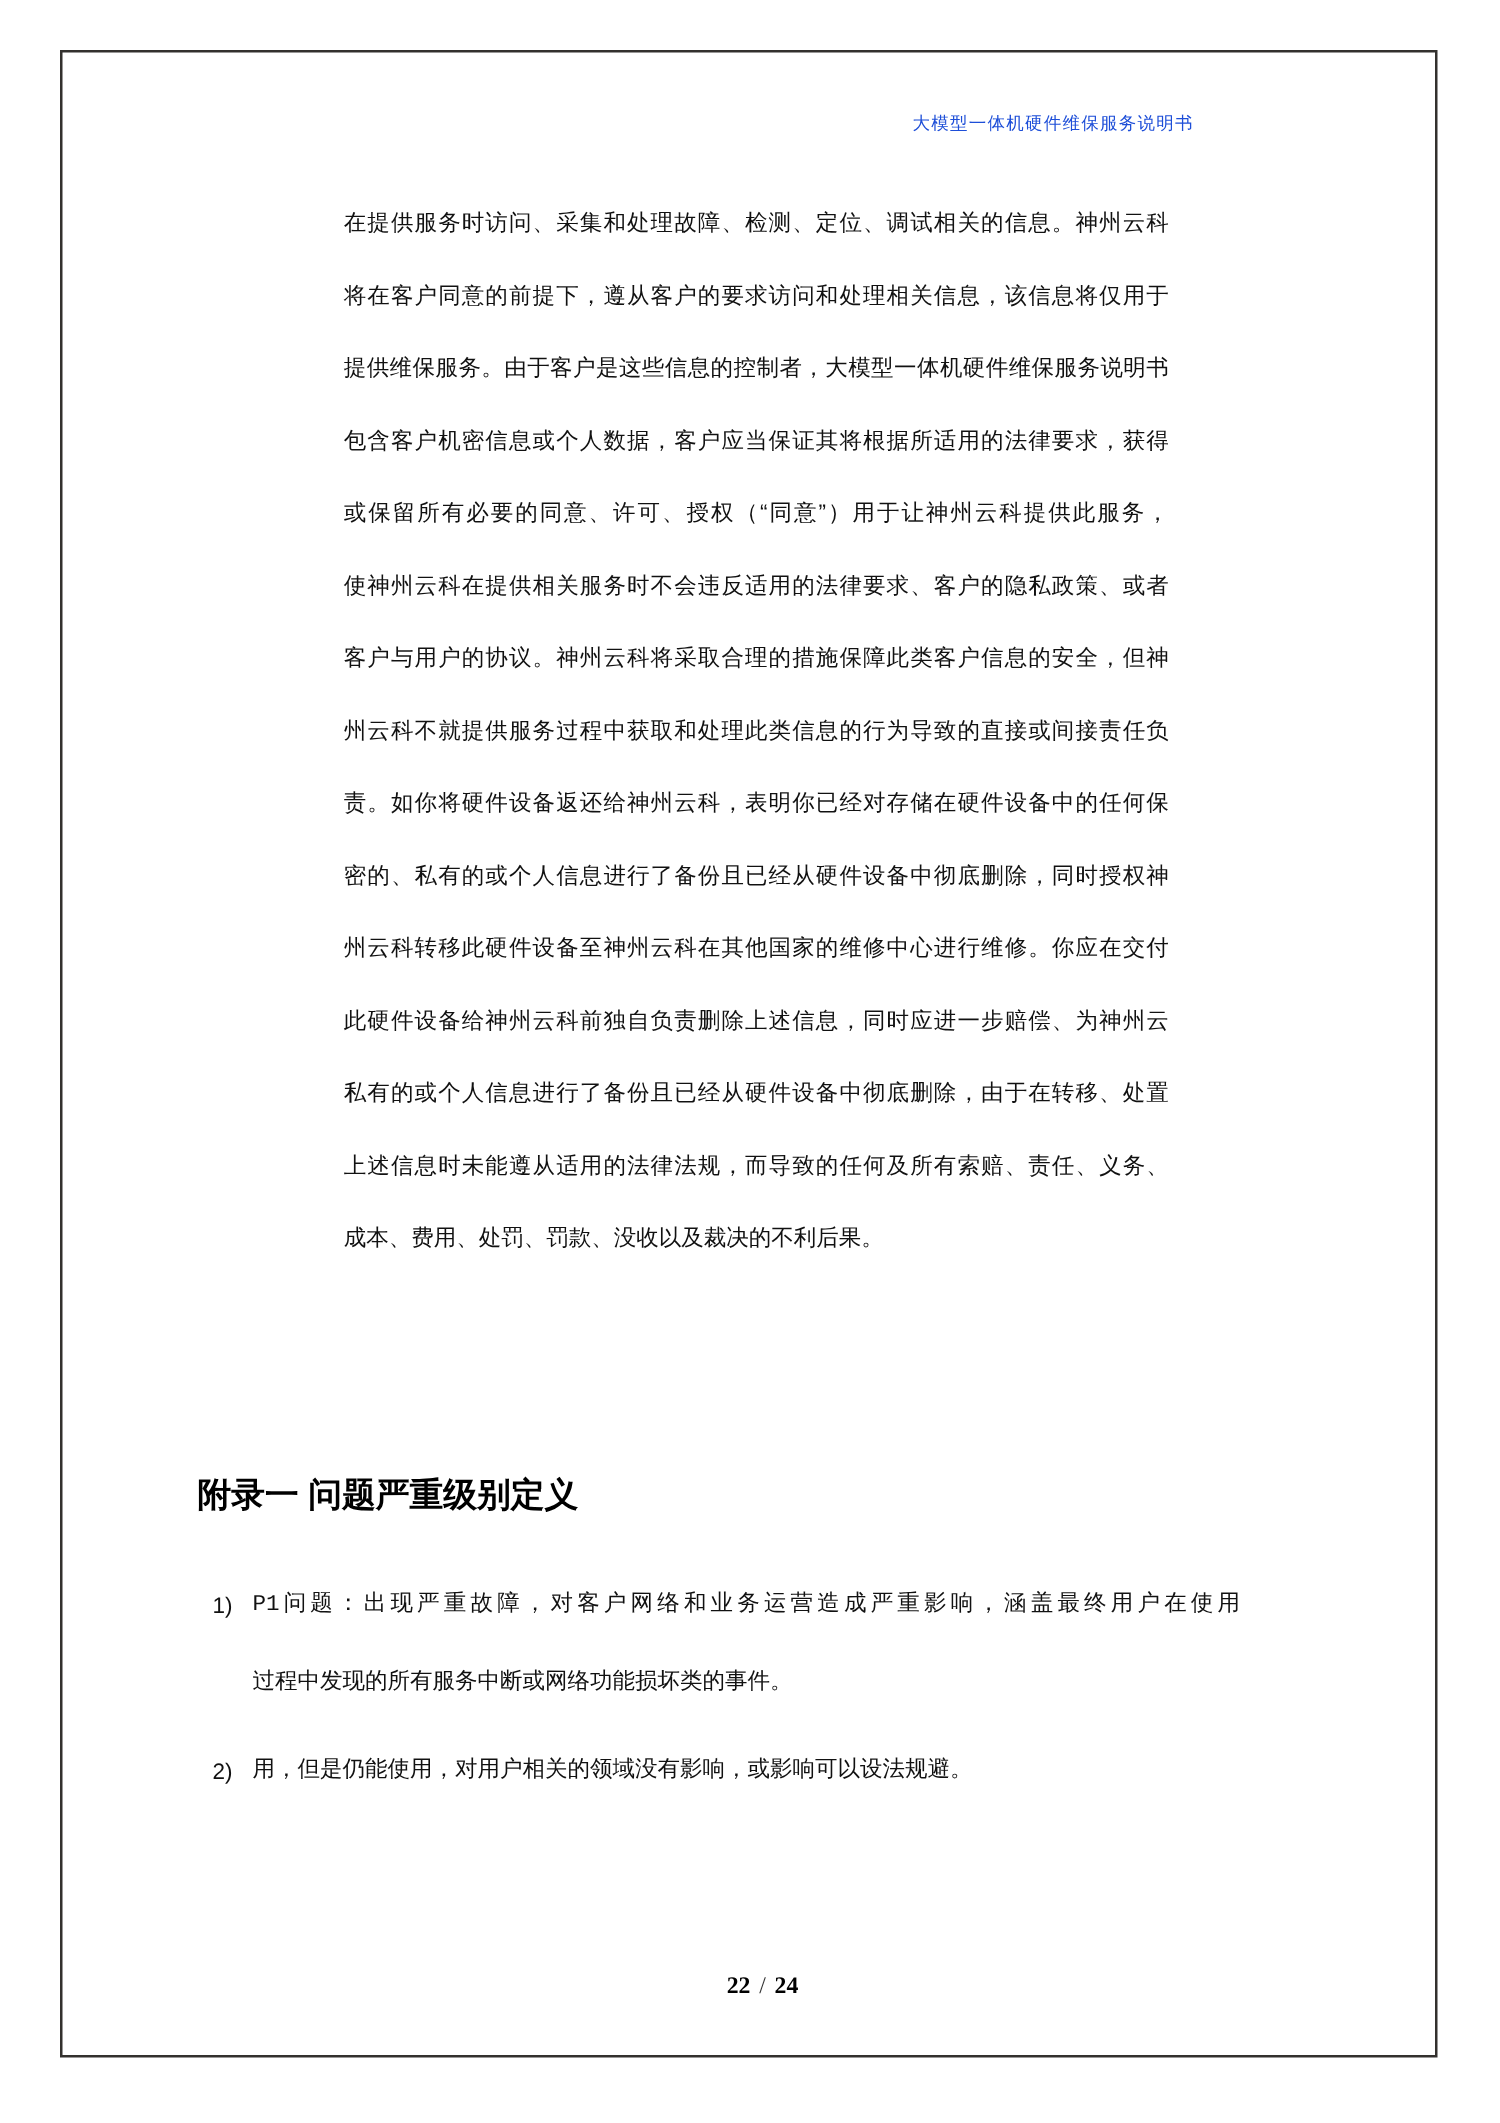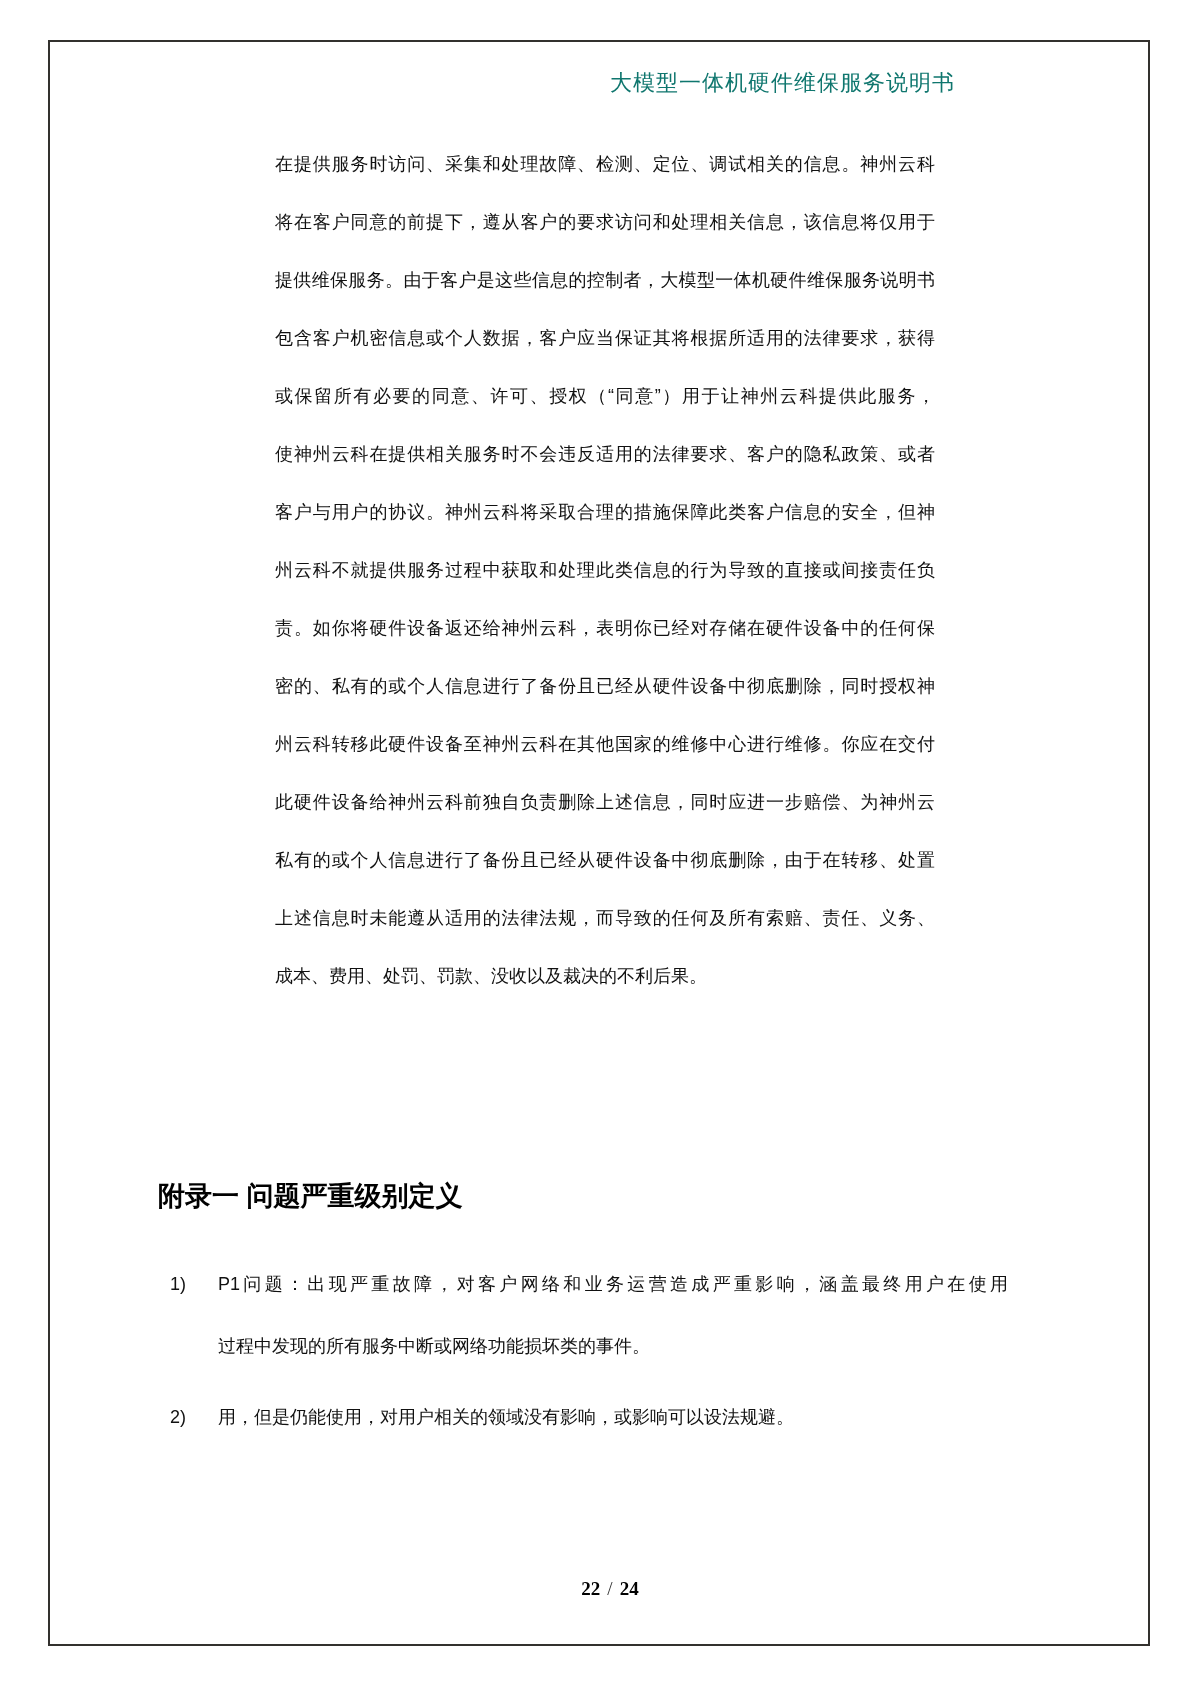--- a/index.html
+++ b/index.html
@@ -15,30 +15,30 @@
   .frame {
     position: absolute;
     left: 48px; top: 40px;
     width: 1102px; height: 1606px;
     border: 2px solid #33312e;
     box-sizing: border-box;
     pointer-events: none;
   }
   .header {
     position: absolute;
-    top: 68px;
+    top: 90px;
     right: 245px;
-    font-size: 22px;
+    font-size: 14px;
     letter-spacing: 1px;
-    color: #0f766e;
+    color: #1d4ed8;
     white-space: nowrap;
   }
   .para {
     position: absolute;
-    left: 275px; top: 135px;
+    left: 275px; top: 149px;
     width: 660px;
   }
   .para .jline {
     height: 58px;
     line-height: 58px;
     font-size: 18px;
   }
   .jline {
     text-align: justify;
     text-align-last: justify;
@@ -62,22 +62,23 @@
     left: 170px;
   }
   .list-item .marker {
     position: absolute;
     left: 0; top: 0;
     width: 52px;
     font-size: 18px;
     line-height: 62px;
   }
   .list-item .item-text {
-    margin-left: 48px;
+    margin-left: 32px;
     width: 790px;
+    font-family: Liberation Mono, monospace;
   }
   .item-text .jline {
     height: 62px;
     line-height: 62px;
     font-size: 18px;
   }
   .item-1 { top: 1253px; }
   .item-2 { top: 1386px; }
   .footer {
     position: absolute;

